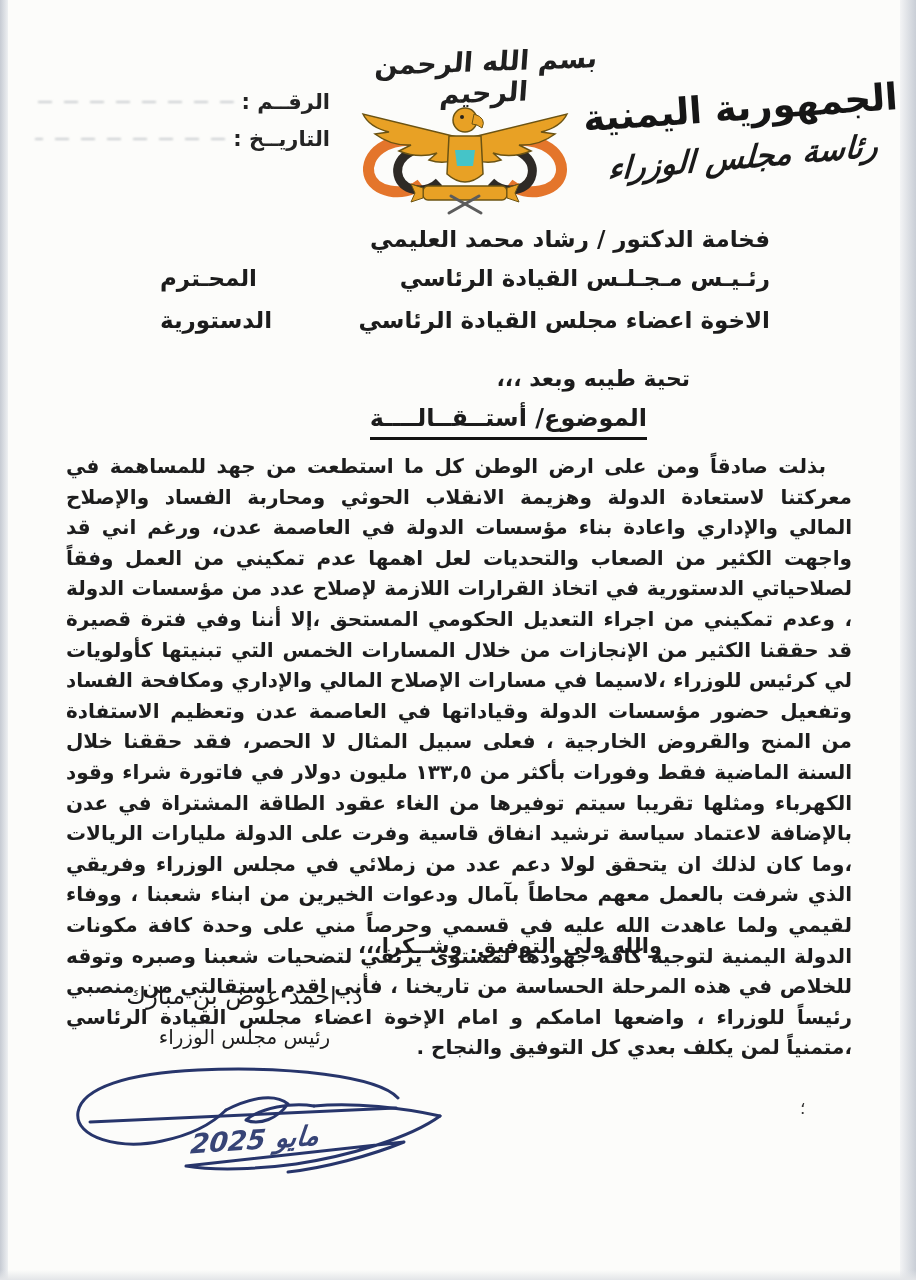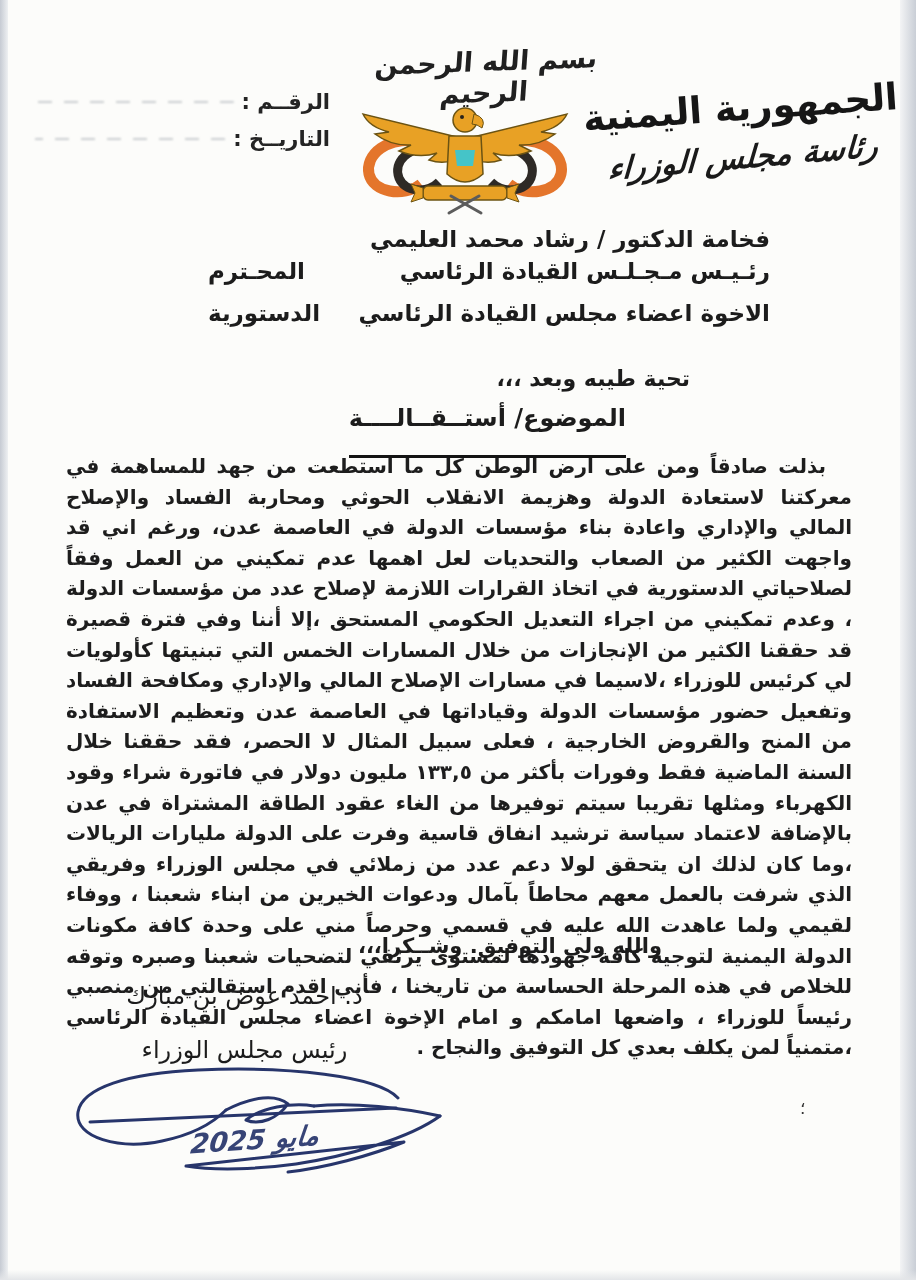--- a/index.html
+++ b/index.html
@@ -41,42 +41,42 @@
   .ref-row{display:flex;align-items:center;gap:8px;margin-bottom:13px;
     font-size:21px;font-weight:bold;color:#242424;}
   .ref-row .label{white-space:nowrap;}
   .redaction{flex:1;height:9px;border-radius:4px;opacity:.5;filter:blur(1px);
     background:repeating-linear-gradient(to left,#9aa0a8 0 14px,rgba(255,255,255,0) 14px 26px);
     background-position:center;background-size:100% 2px;background-repeat:no-repeat;}
 
   .emblem{position:absolute;top:94px;left:355px;width:220px;height:122px;}
 
   .addressee{position:absolute;top:226px;right:146px;left:160px;font-weight:bold;}
-  .addressee .line1{font-size:23px;text-align:right;margin-bottom:6px;white-space:nowrap;}
+  .addressee .line1{font-size:23px;text-align:right;margin-bottom:13px;white-space:nowrap;}
   .addr-row{display:flex;justify-content:space-between;align-items:baseline;
     font-size:23px;margin-bottom:16px;}
   .addr-row .main{white-space:nowrap;}
-  .addr-row .honor{white-space:nowrap;margin-left:48px;}
+  .addr-row .honor{white-space:nowrap;}
 
   .greeting{position:absolute;top:366px;right:226px;font-size:22px;font-weight:bold;white-space:nowrap;text-align:center;}
-  .subject{position:absolute;top:404px;right:290px;font-size:24px;font-weight:bold;
-    border-bottom:3px solid #131313;padding-bottom:23px;white-space:nowrap;}
+  .subject{position:absolute;top:404px;right:269px;font-size:24px;font-weight:bold;
+    border-bottom:3px solid #131313;padding-bottom:5px;white-space:nowrap;}
 
   .body-text{
     position:absolute;top:451px;right:64px;left:66px;
     font-size:20px;font-weight:600;line-height:30.6px;
     text-align:justify;text-align-last:right;
     color:#1d1d1d;text-indent:26px;margin:0;
   }
 
   .closing{position:absolute;top:934px;right:254px;font-size:21px;font-weight:bold;white-space:nowrap;}
 
   .sig-block{position:absolute;top:982px;left:92px;width:305px;text-align:center;font-weight:normal;}
   .sig-block .sig-name{font-size:24px;white-space:nowrap;}
-  .sig-block .sig-title{font-size:24px;margin-top:26px;white-space:nowrap;}
+  .sig-block .sig-title{font-size:20px;margin-top:15px;white-space:nowrap;}
 
   .sig-scrawl{position:absolute;top:1058px;left:48px;width:410px;height:125px;}
   .sig-date{
     position:absolute;top:1124px;left:150px;width:210px;text-align:center;
     font-size:27px;font-style:italic;font-weight:bold;
     transform:rotate(-4deg) skewX(-10deg);color:#27356b;opacity:.92;
   }
   .stray-mark{position:absolute;top:1098px;left:800px;font-size:17px;color:#333;}
 </style>
 </head>

